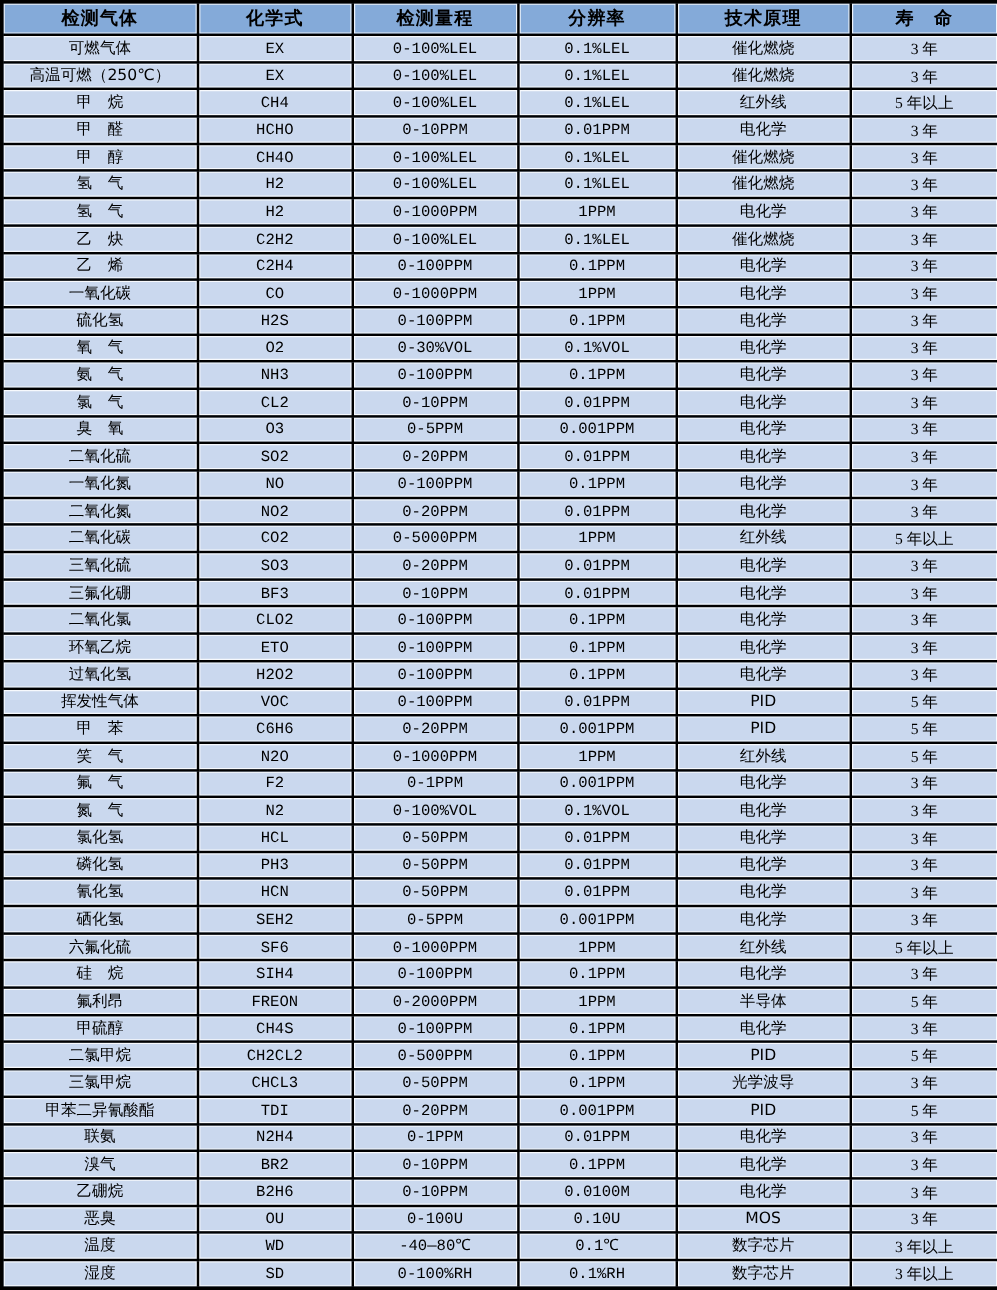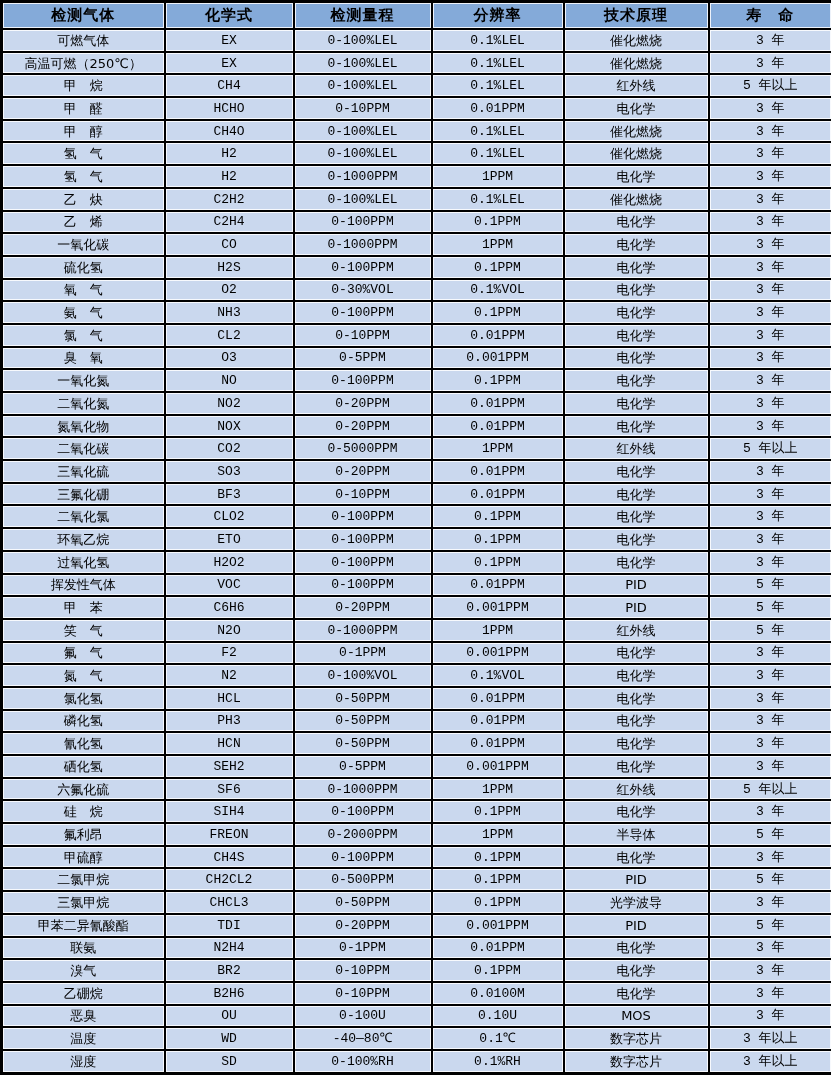--- a/index.html
+++ b/index.html
@@ -47,21 +47,21 @@
   }
   td.c-latin {
     font-family: "Liberation Mono", "DejaVu Sans Mono", monospace;
     font-size: 12.5px;
     letter-spacing: 0px;
   }
   td.c-name, td.c-principle, td.c-life {
     font-size: 13px;
   }
   td.c-life {
-    font-family: Liberation Mono, monospace;
+    font-family: Liberation Serif, serif;
     font-size: 12.5px;
   }
 </style>
 </head>
 <body>
 
 <div class="page">
   <table class="gas-table">
     <colgroup>
       <col style="width:163px">
@@ -197,38 +197,38 @@
         </tr>
         <tr>
           <td class="c-name">臭　氧</td>
           <td class="c-latin">O3</td>
           <td class="c-latin">0-5PPM</td>
           <td class="c-latin">0.001PPM</td>
           <td class="c-principle">电化学</td>
           <td class="c-life">3 年</td>
         </tr>
         <tr>
+          <td class="c-name">二氧化硫</td>
+          <td class="c-latin">SO2</td>
+          <td class="c-latin">0-20PPM</td>
+          <td class="c-latin">0.01PPM</td>
+          <td class="c-principle">电化学</td>
+          <td class="c-life">3 年</td>
+        </tr>
+        <tr>
           <td class="c-name">一氧化氮</td>
           <td class="c-latin">NO</td>
           <td class="c-latin">0-100PPM</td>
           <td class="c-latin">0.1PPM</td>
           <td class="c-principle">电化学</td>
           <td class="c-life">3 年</td>
         </tr>
         <tr>
           <td class="c-name">二氧化氮</td>
           <td class="c-latin">NO2</td>
-          <td class="c-latin">0-20PPM</td>
-          <td class="c-latin">0.01PPM</td>
-          <td class="c-principle">电化学</td>
-          <td class="c-life">3 年</td>
-        </tr>
-        <tr>
-          <td class="c-name">氮氧化物</td>
-          <td class="c-latin">NOX</td>
           <td class="c-latin">0-20PPM</td>
           <td class="c-latin">0.01PPM</td>
           <td class="c-principle">电化学</td>
           <td class="c-life">3 年</td>
         </tr>
         <tr>
           <td class="c-name">二氧化碳</td>
           <td class="c-latin">CO2</td>
           <td class="c-latin">0-5000PPM</td>
           <td class="c-latin">1PPM</td>

